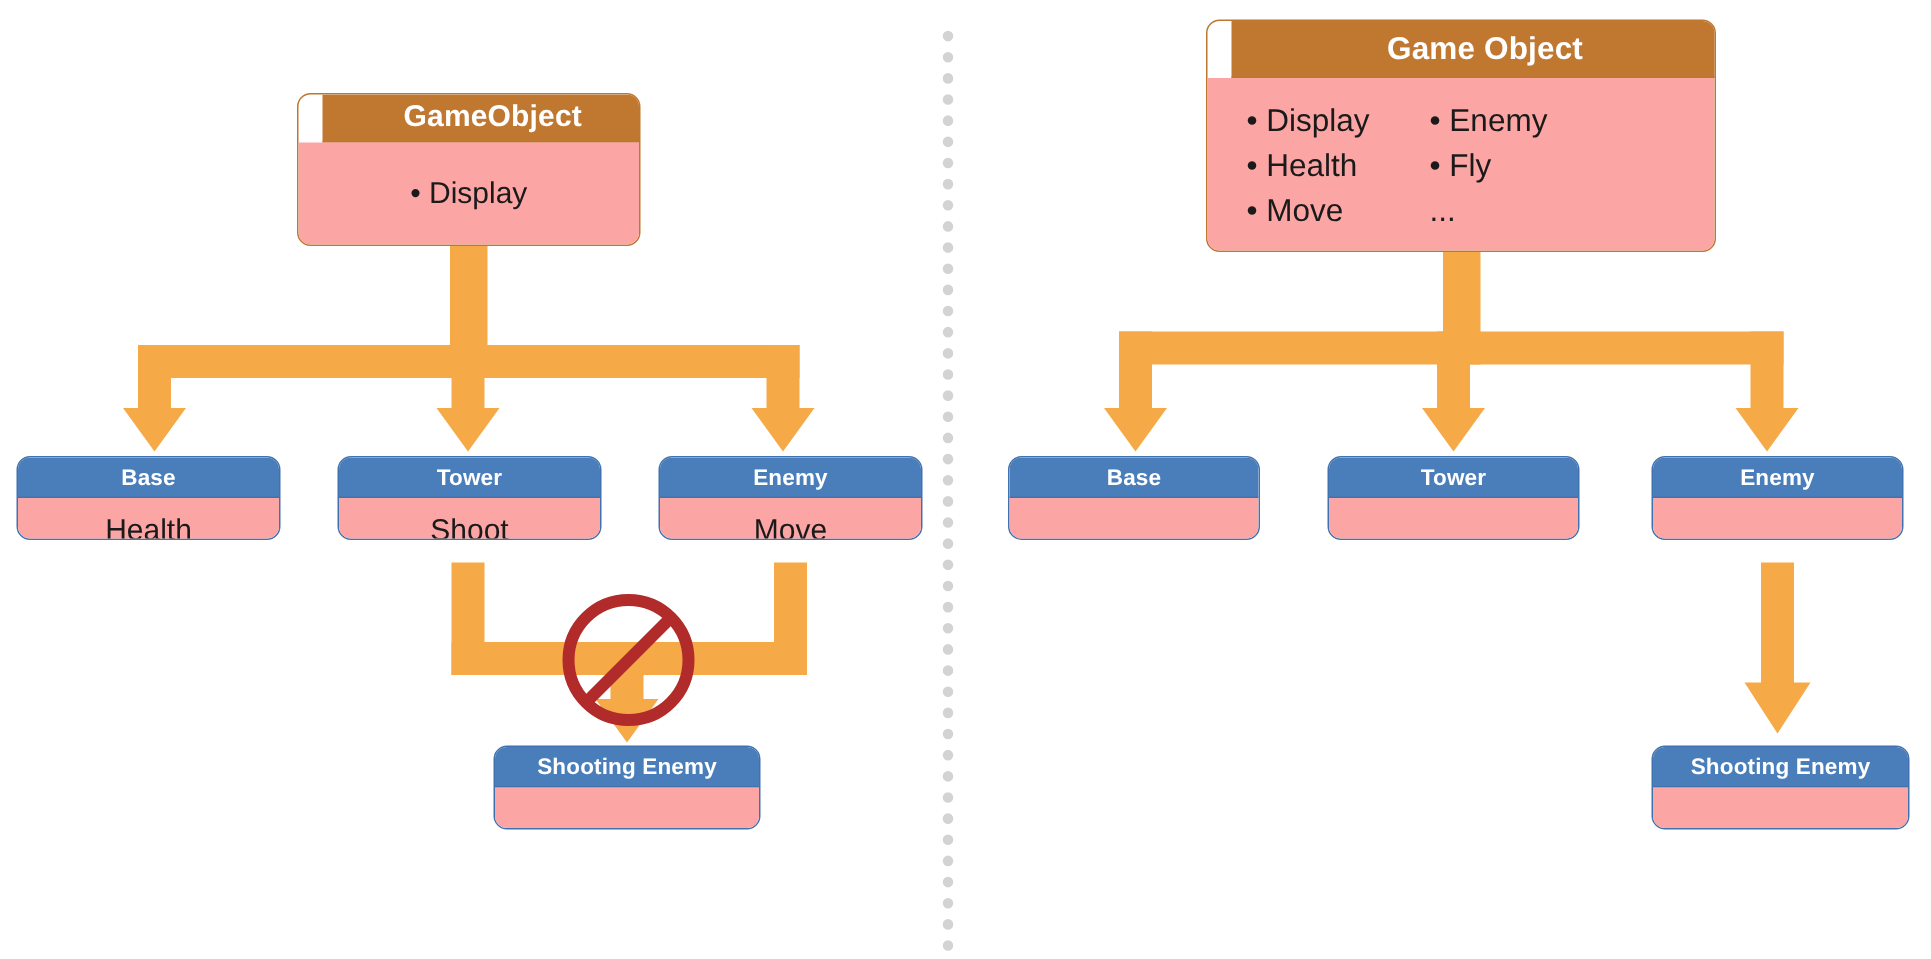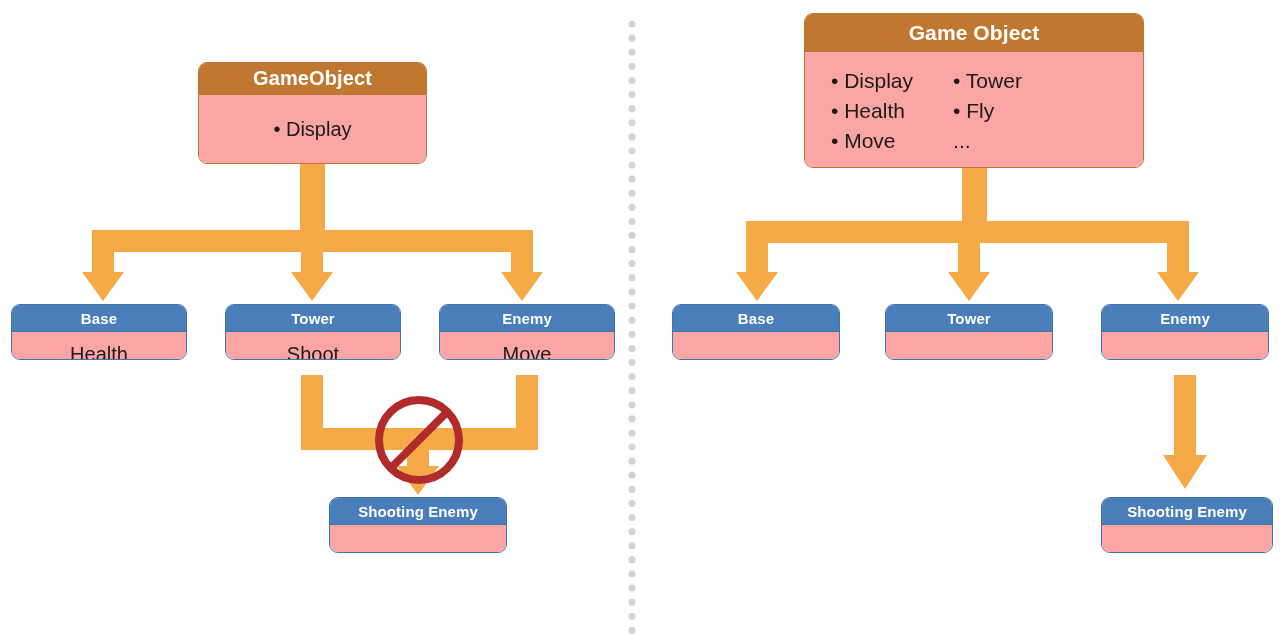--- a/index.html
+++ b/index.html
@@ -50,20 +50,21 @@
     justify-content: center;
     letter-spacing: 0.1px;
   }
   .node.blue > .node-head {
     background: #4A7EBB;
     border-bottom: 1.4px solid #4072B0;
   }
   .node.brown > .node-head {
     background: #C07830;
     border-bottom: 1.6px solid #BE7730;
+    margin-left: 16px;
   }
   .node-body {
     box-sizing: border-box;
     width: 100%;
     background: #fca5a5;
     display: flex;
     align-items: center;
     justify-content: center;
     color: #1a1a1a;
   }
@@ -194,21 +195,21 @@
   <div class="node brown" id="node-go-right">
     <div class="node-head">Game Object</div>
     <div class="node-body">
       <div class="feature-cols">
         <div class="feature-col">
           <span class="feature-item">• Display</span>
           <span class="feature-item">• Health</span>
           <span class="feature-item">• Move</span>
         </div>
         <div class="feature-col">
-          <span class="feature-item">• Tower</span>
+          <span class="feature-item">• Enemy</span>
           <span class="feature-item">• Fly</span>
           <span class="feature-item">...</span>
         </div>
       </div>
     </div>
   </div>
 
   <div class="node blue child" id="node-base-r">
     <div class="node-head">Base</div>
     <div class="node-body"></div>

